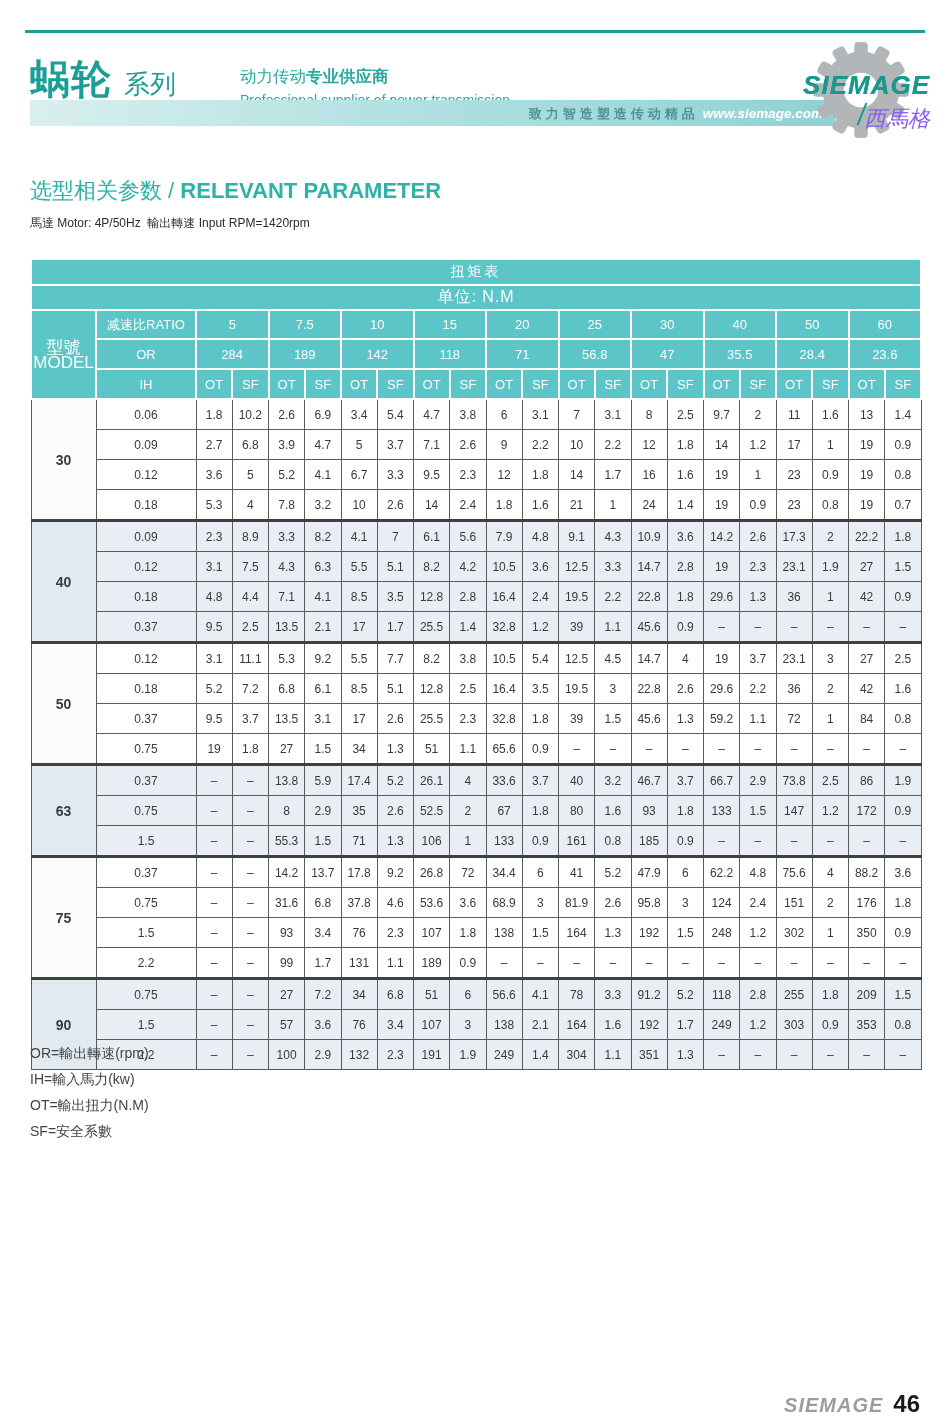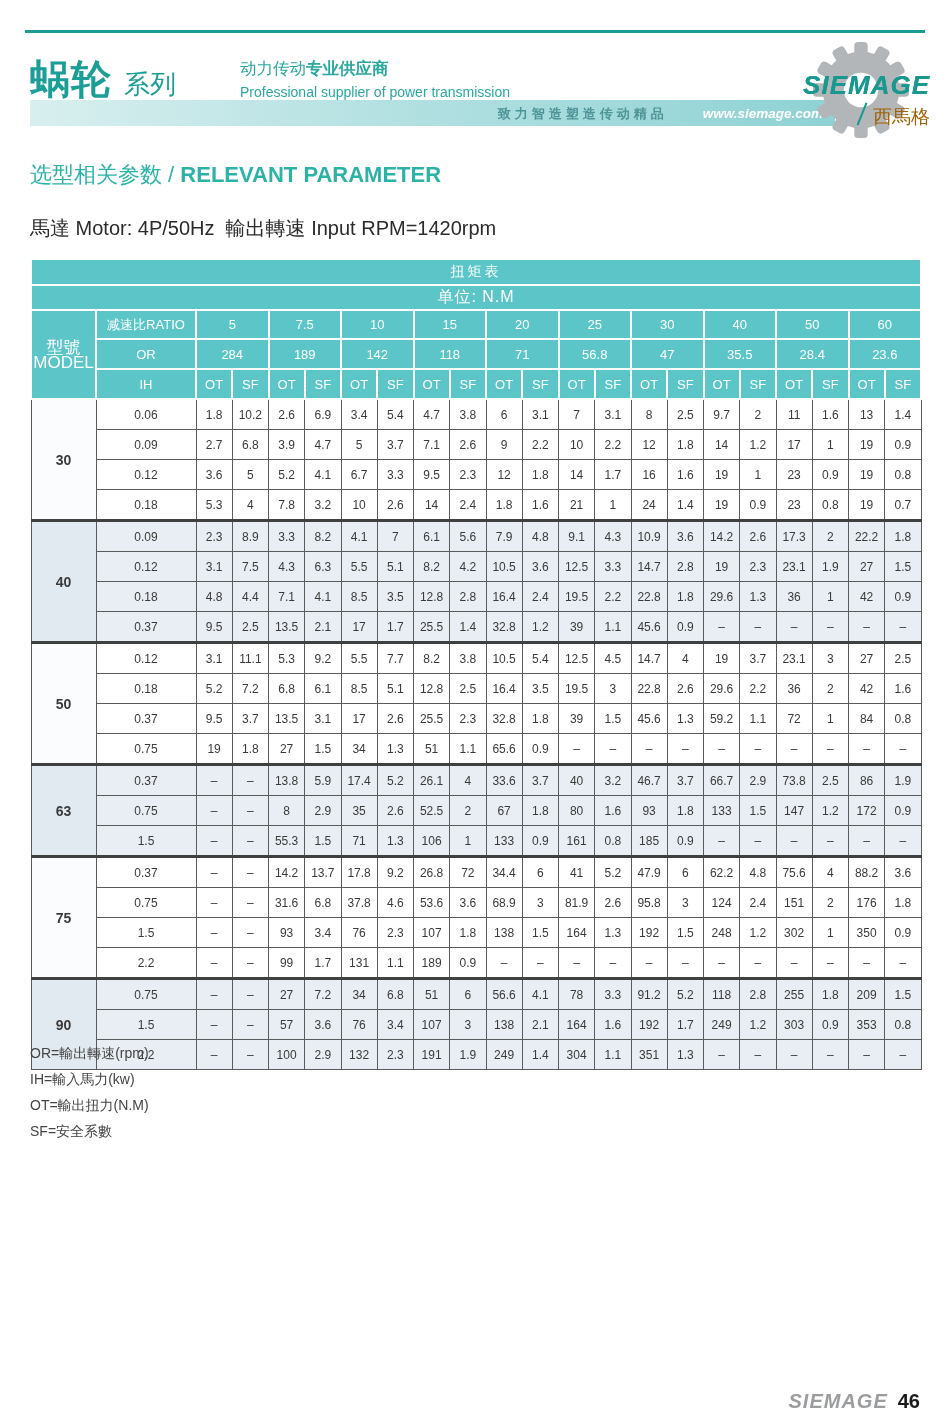--- a/index.html
+++ b/index.html
@@ -6,43 +6,43 @@
   body{
     width:950px;height:1425px;position:relative;background:#ffffff;
     font-family:"Liberation Sans","DejaVu Sans",sans-serif;overflow:hidden;
   }
   
   .top-rule{position:absolute;left:25px;top:30px;width:900px;height:3px;background:#1a9d94;}
   .series-wrap{position:absolute;left:30px;top:52px;color:#1a9e96;white-space:nowrap;}
   .series-big{font-size:40px;font-weight:bold;letter-spacing:1px;}
   .series-small{font-size:26px;margin-left:12px;text-align:center;}
   .supplier{position:absolute;left:240px;top:58px;color:#2aa89e;}
-  .supplier-cn{font-size:16.5px;}
+  .supplier-cn{font-size:16.5px;margin-top:8px;}
   .supplier-cn b{font-weight:bold;}
   .supplier-en{font-size:14px;margin-top:4px;}
   .brandbar{position:absolute;left:30px;top:100px;width:805px;height:26px;
     background:linear-gradient(90deg,#d9efef 0%,#b7e2e3 40%,#8fd2d4 100%);}
   .brandbar-dark{position:absolute;left:0;top:0;height:26px;width:352px;
     background:linear-gradient(90deg,#23a29a,#0c7e76);
     clip-path:polygon(0 0,338px 0,352px 26px,0 26px);
     color:#fff;font-weight:bold;font-size:15px;line-height:26px;padding-left:12px;box-sizing:border-box;
     letter-spacing:2px;}
   .brandbar-right{position:absolute;right:12px;top:0;height:26px;line-height:26px;white-space:nowrap;}
-  .brand-slogan{color:#4e9496;font-weight:bold;font-size:13px;letter-spacing:4px;margin-right:35px;}
+  .brand-slogan{color:#4e9496;font-weight:bold;font-size:13px;letter-spacing:4px;margin-right:4px;}
   .brand-url{color:#ffffff;font-weight:bold;font-style:italic;font-size:13.5px;}
   .logo-block{position:absolute;left:785px;top:42px;width:150px;height:100px;}
   .logo-gear{position:absolute;left:28px;top:0px;}
   .logo-text{position:absolute;right:5px;top:28px;font-size:26px;font-weight:bold;
     font-style:italic;color:#19988f;letter-spacing:1px;text-shadow:0 0 0 #19988f;}
-  .logo-cn{position:absolute;right:5px;top:62px;font-size:19px;color:#a16207;}
+  .logo-cn{position:absolute;right:5px;top:62px;font-size:22px;color:#8b5cf6;font-style:italic;}
   .logo-slash{position:absolute;right:72px;top:60px;width:2px;height:24px;background:#19988f;transform:rotate(22deg);}
   
-  .page-title{position:absolute;left:30px;top:160px;font-size:22px;color:#2cb3a8;white-space:nowrap;}
+  .page-title{position:absolute;left:30px;top:176px;font-size:22px;color:#2cb3a8;white-space:nowrap;}
   .page-title .en{font-weight:bold;}
-  .motor-line{position:absolute;left:30px;top:215px;font-size:20px;color:#2b2b2b;white-space:pre;}
+  .motor-line{position:absolute;left:30px;top:215px;font-size:12px;color:#2b2b2b;white-space:pre;}
   
   .tbl-wrap{position:absolute;left:30px;top:258px;}
   table.tbl{border-collapse:collapse;table-layout:fixed;width:890px;color:#3a3a3a;
     border:1px solid #4a4b4d;}
   table.tbl td{text-align:center;vertical-align:middle;padding:0;overflow:hidden;}
   .th-teal{background:#5cc5c8;color:#ffffff;border:2px solid #ffffff;font-size:13px;margin-top:17px;}
   .tt-title{font-size:14px;letter-spacing:3px;height:24px;}
   .tt-unit{font-size:16px;letter-spacing:1px;height:23px;}
   .tt-ratio-row td{height:27px;}
   .tt-or-row td,.tt-ih-row td{height:28px;}
@@ -51,21 +51,21 @@
   .model-cell{border:1px solid #5a5b5d;font-weight:bold;font-size:14px;}
   tr.plain .data-cell,tr.plain .ih-cell{background:#ffffff;}
   tr.plain .model-cell{background:#fbfcfd;}
   tr.tint .data-cell,tr.tint .ih-cell{background:#e8eef3;}
   tr.tint .model-cell{background:#e1eaf1;}
   .block-top{border-top:3px solid #3f4040 !important;}
   
   .notes{position:absolute;left:30px;top:1040px;font-size:14px;color:#444;line-height:26px;}
   .footer{position:absolute;right:30px;top:1390px;white-space:nowrap;}
   .footer-logo{font-size:20px;font-weight:bold;font-style:italic;color:#9a9c9e;letter-spacing:1px;margin-right:10px;}
-  .footer-page{font-size:20px;font-weight:bold;color:#1a1a1a;}
+  .footer-page{font-size:24px;font-weight:bold;color:#1a1a1a;}
 </style>
 </head>
 <body>
 
 <div class="top-rule"></div>
 
 <div class="series-wrap">
   <span class="series-big">蜗轮</span><span class="series-small">系列</span>
 </div>
 

